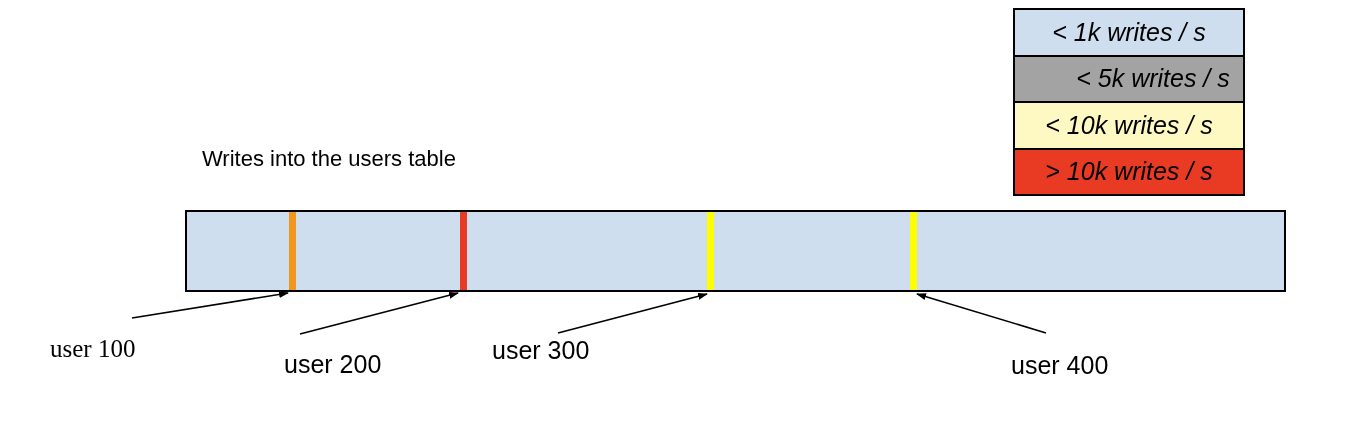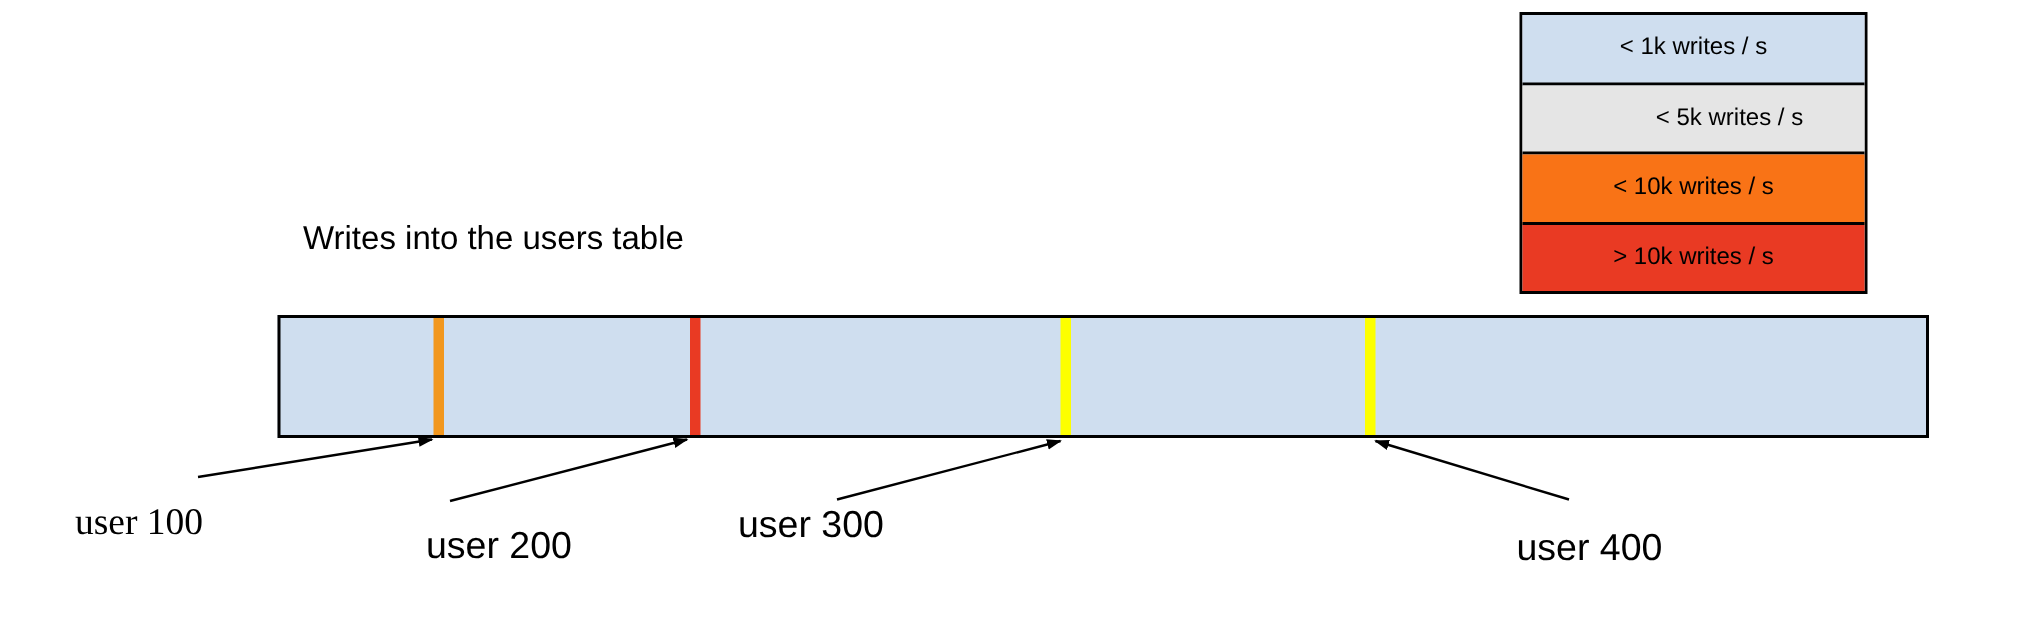--- a/index.html
+++ b/index.html
@@ -26,23 +26,24 @@
     top: 8px;
     width: 232px;
     border: 2px solid #000000;
     box-sizing: border-box;
   }
   .legend-row {
     height: 44.5px;
     display: flex;
     align-items: center;
     justify-content: center;
-    font-size: 16px;
+    font-size: 25px;
     border-bottom: 2px solid #000000;
     white-space: nowrap;
+    font-style: italic;
   }
   .legend-row:last-child { border-bottom: none; }
   .users-bar {
     position: absolute;
     left: 185px;
     top: 210px;
     width: 1101px;
     height: 82px;
     border: 2px solid #000000;
     box-sizing: border-box;
@@ -76,22 +77,22 @@
 </style>
 </head>
 <body>
 
 <div class="canvas">
 
   <div class="diagram-title">Writes into the users table</div>
 
   <div class="legend">
     <div class="legend-row" style="background-color: rgb(207, 222, 239);">&lt; 1k writes / s</div>
-    <div class="legend-row" style="background-color: #e5e5e5; padding-left: 48px;">&lt; 5k writes / s</div>
-    <div class="legend-row" style="background-color: #f97316;">&lt; 10k writes / s</div>
+    <div class="legend-row" style="background-color: #a3a3a3; padding-left: 48px;">&lt; 5k writes / s</div>
+    <div class="legend-row" style="background-color: #fef9c3;">&lt; 10k writes / s</div>
     <div class="legend-row" style="background-color: rgb(233, 58, 35);">&gt; 10k writes / s</div>
   </div>
 
   <div class="users-bar" style="background-color: rgb(207, 222, 239);">
     <div class="stripe stripe-1" style="background-color: rgb(242, 151, 30);"></div>
     <div class="stripe stripe-2" style="background-color: rgb(233, 58, 35);"></div>
     <div class="stripe stripe-3" style="background-color: rgb(253, 255, 0);"></div>
     <div class="stripe stripe-4" style="background-color: rgb(253, 255, 0);"></div>
   </div>
 

